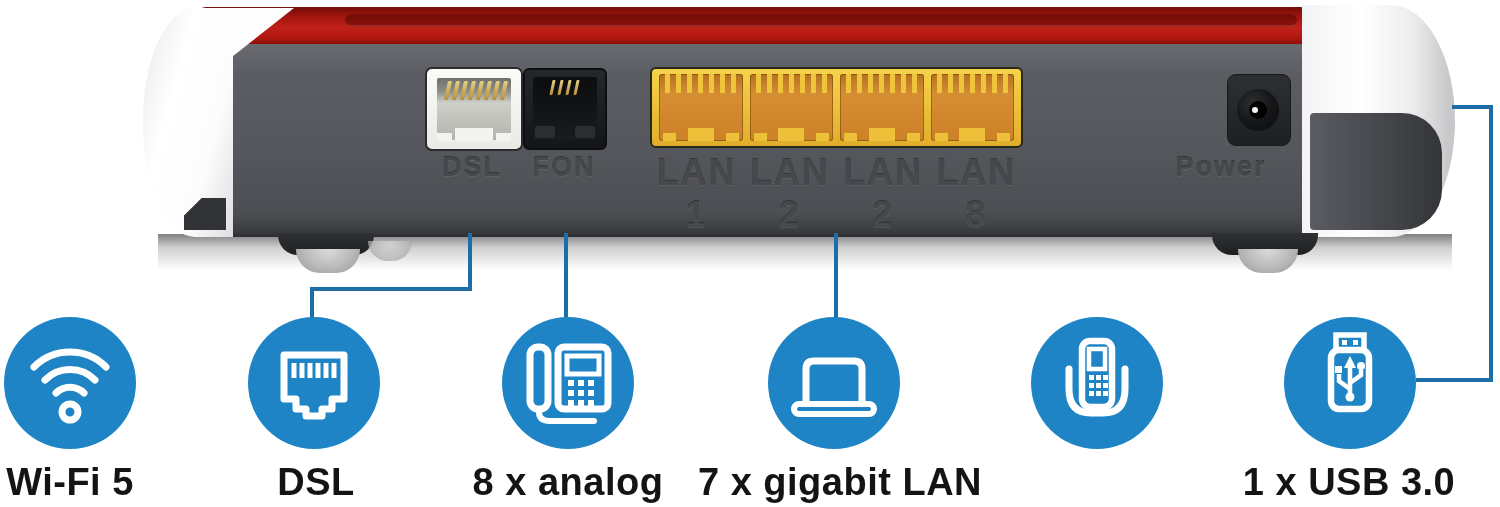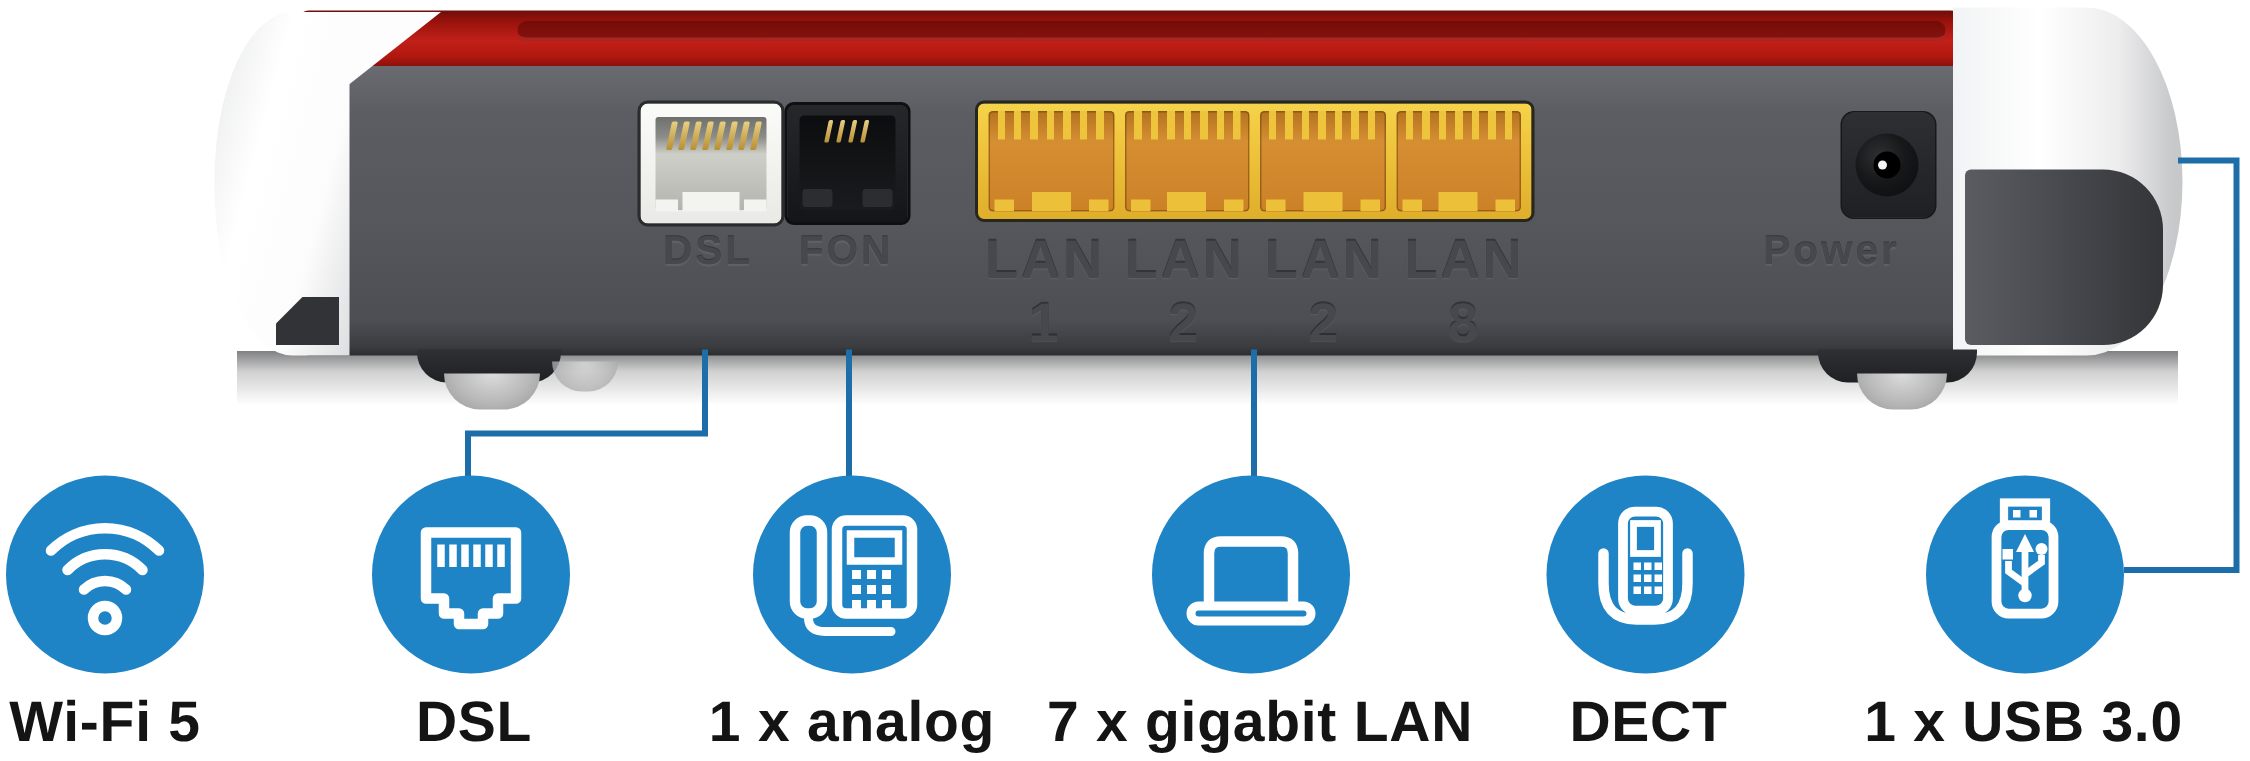--- a/index.html
+++ b/index.html
@@ -266,18 +266,17 @@
         <circle cx="66" cy="80" r="4.5"></circle>
         <path d="M66,39 L60,51 H72 Z"></path>
         <rect x="51" y="49" width="7" height="7"></rect>
         <circle cx="77" cy="49" r="4"></circle>
       </g>
     </svg>
   </div>
 
   <div class="feature-label" style="left:70px;">Wi-Fi 5</div>
   <div class="feature-label" style="left:316px;">DSL</div>
-  <div class="feature-label" style="left:568px;">1 x analog</div>
+  <div class="feature-label" style="left:568px;">8 x analog</div>
   <div class="feature-label" style="left:840px;">7 x gigabit LAN</div>
-  <div class="feature-label" style="left:1099px;">DECT</div>
   <div class="feature-label" style="left:1349px;">1 x USB 3.0</div>
 
 </div>
 
 </body></html>

